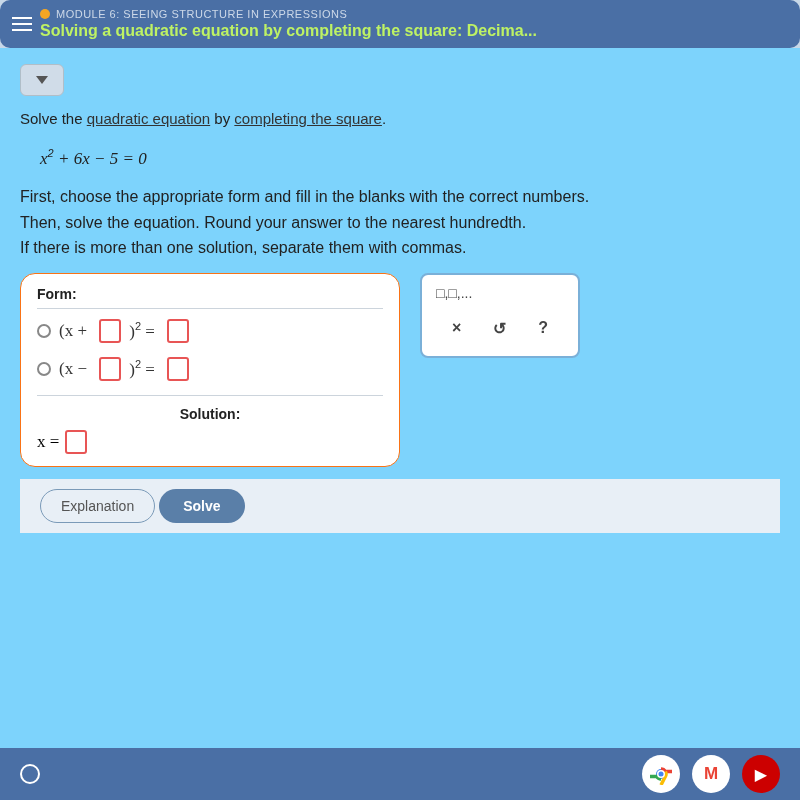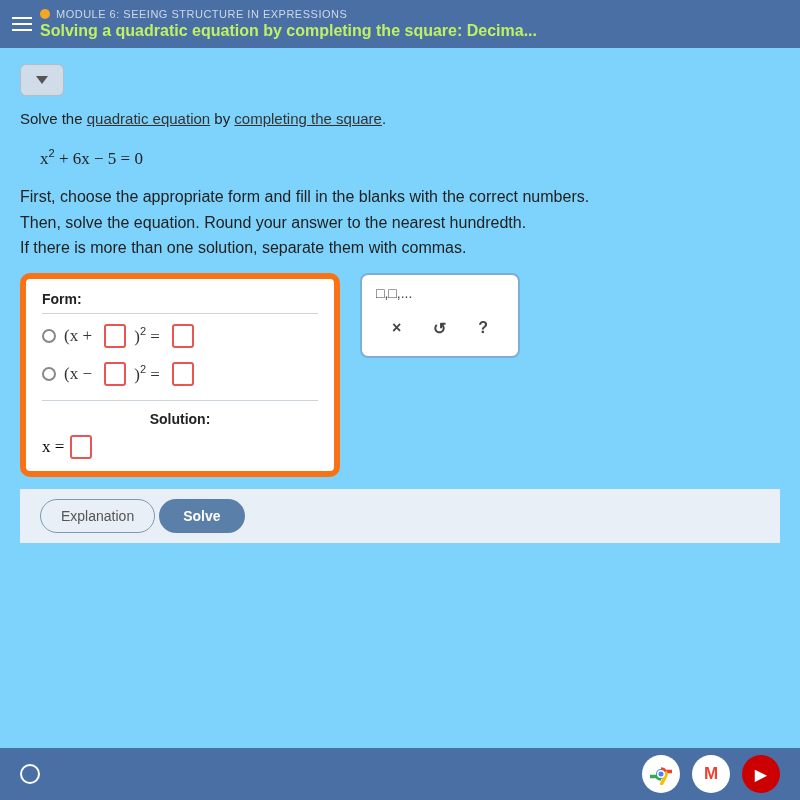--- a/index.html
+++ b/index.html
@@ -15,20 +15,21 @@
     }
 
     
     .header-bar {
       background: #4a6fa5;
       padding: 8px 12px 8px 40px;
       display: flex;
       flex-direction: column;
       gap: 2px;
       position: relative;
+      border-radius: 10px;
     }
 
     .header-bar .menu-icon {
       position: absolute;
       left: 12px;
       top: 50%;
       transform: translateY(-50%);
       display: flex;
       flex-direction: column;
       gap: 4px;
@@ -111,20 +112,21 @@
       text-decoration: underline;
       color: #333;
     }
 
     
     .equation-display {
       font-size: 17px;
       color: #222;
       padding: 4px 0 4px 20px;
       font-family: 'Times New Roman', serif;
+      font-style: italic;
     }
 
     .equation-display sup {
       font-size: 11px;
     }
 
     
     .instructions {
       font-size: 16px;
       color: #222;
@@ -134,24 +136,24 @@
     
     .form-answer-row {
       display: flex;
       gap: 20px;
       align-items: flex-start;
     }
 
     
     .form-box {
       background: white;
-      border: 6px solid #f97316;
-      border-radius: 10px;
+      border: 1px solid #f97316;
+      border-radius: 15px;
       padding: 12px 16px;
-      width: 320px;
+      width: 380px;
       flex-shrink: 0;
     }
 
     .form-box-title {
       font-weight: bold;
       font-size: 14px;
       color: #222;
       margin-bottom: 10px;
       border-bottom: 1px solid #ccd4dc;
       padding-bottom: 6px;

